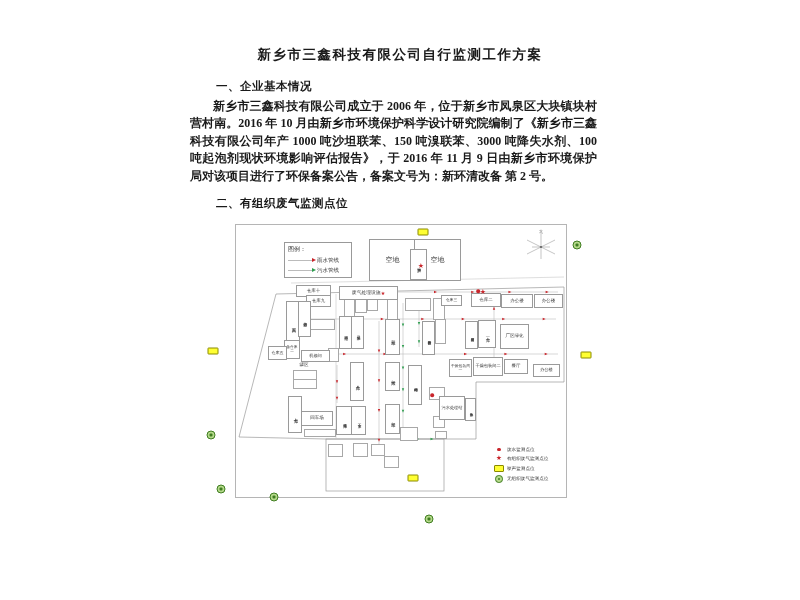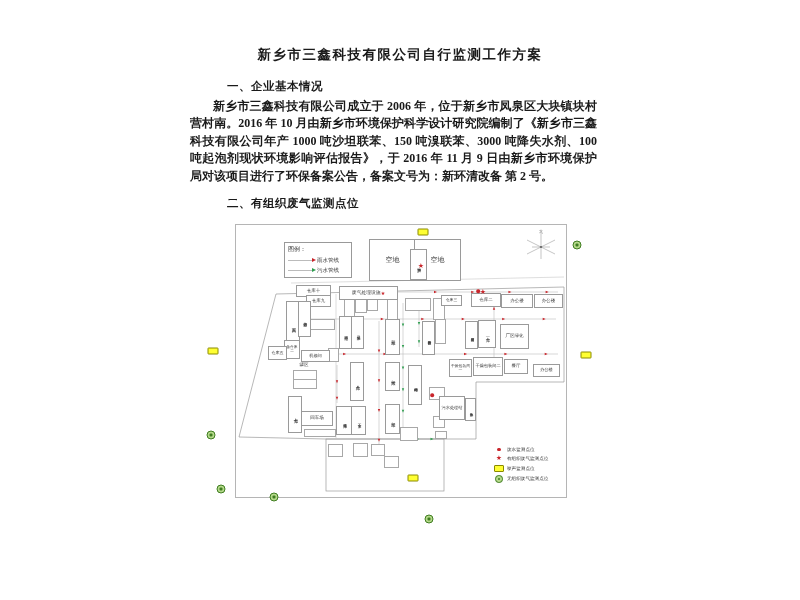--- a/index.html
+++ b/index.html
@@ -1,20 +1,20 @@
 <!DOCTYPE html>
 <html><head>
 <meta charset="utf-8">
 <style>
   html,body{margin:0;padding:0}
   body{width:800px;height:600px;background:#ffffff;position:relative;overflow:hidden;
        font-family:"Liberation Serif","DejaVu Serif",serif;color:#1a1a1a}
   .doc-title{position:absolute;left:0;top:46px;width:800px;text-align:center;
        font-size:13.5px;font-weight:bold;letter-spacing:1.5px}
-  .sec-head{position:absolute;left:227px;font-size:11.5px;font-weight:bold;letter-spacing:.5px}
+  .sec-head{position:absolute;left:216px;font-size:11.5px;font-weight:bold;letter-spacing:.5px}
   .sec1{top:79px}.sec2{top:196px}
   .para{position:absolute;left:190px;top:98px;width:407px;font-size:12px;line-height:17.4px;
        font-weight:600;text-align:justify;text-indent:23px}
   
   #map{position:absolute;left:235px;top:224px;width:330px;height:272px;border:1px solid #b5b5b5;background:#fff}
   #map svg{position:absolute;left:0;top:0}
   .bldg{position:absolute;border:1px solid #9a9a9a;background:#fff;color:#333;
         display:flex;align-items:center;justify-content:center;text-align:center;
         font-family:"Liberation Sans","DejaVu Sans",sans-serif;line-height:1.08;z-index:3}
   .bldg.vert{writing-mode:vertical-rl;text-orientation:upright}

